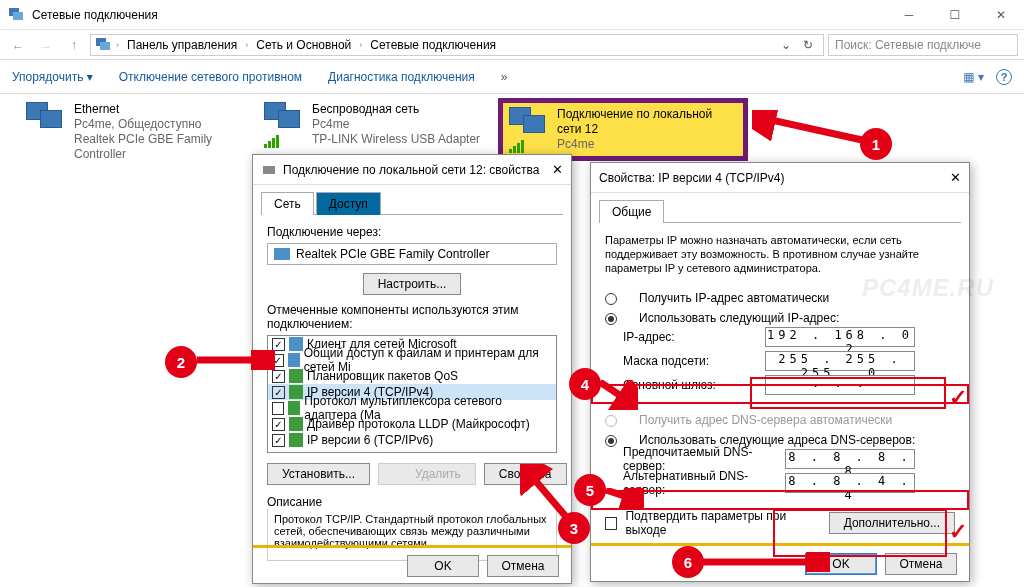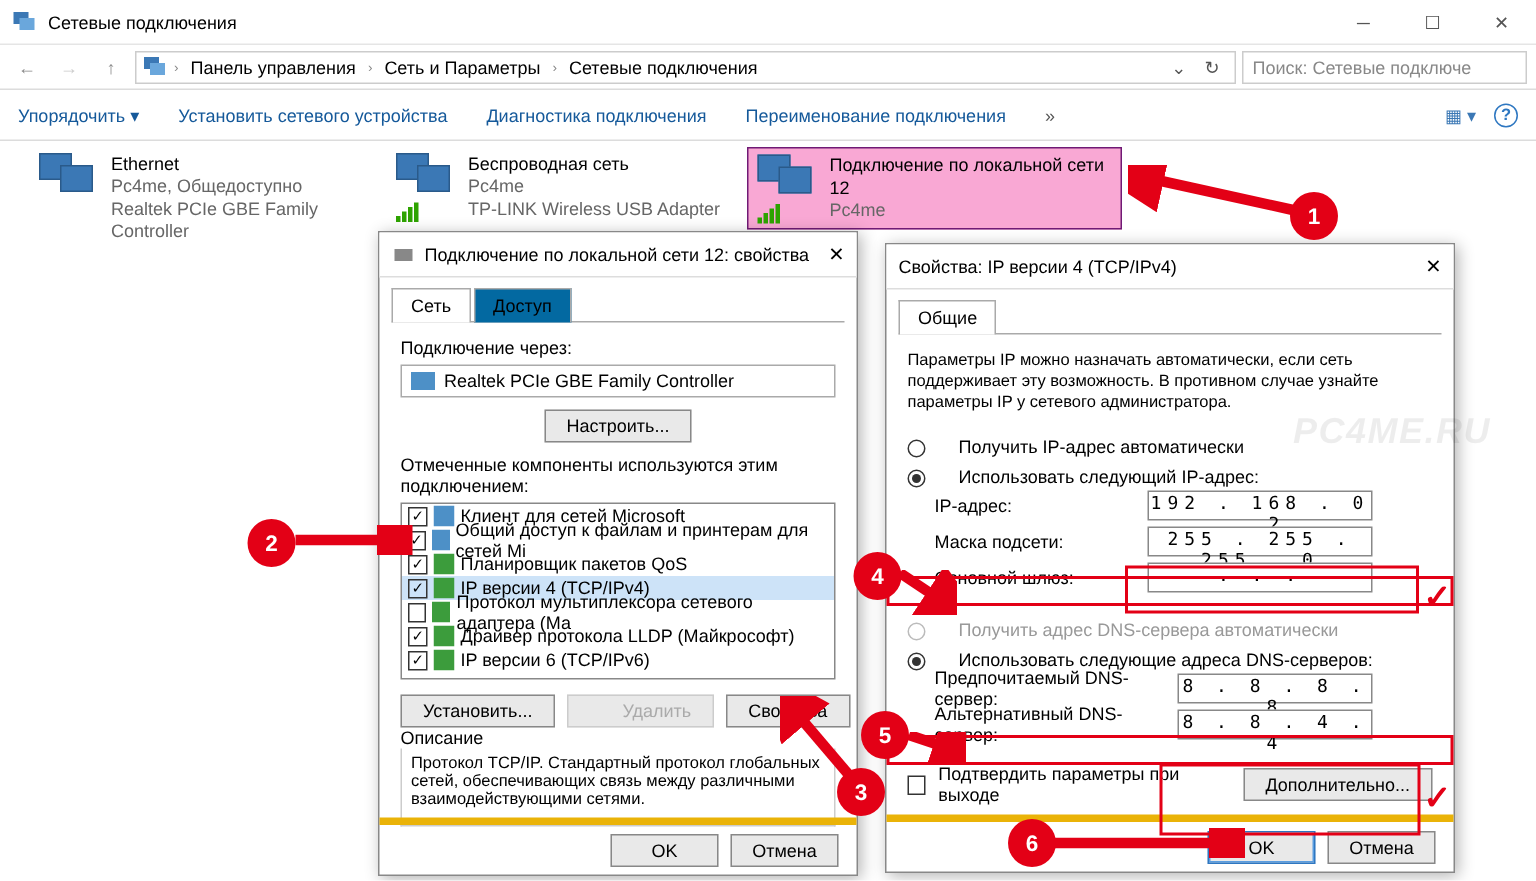--- a/index.html
+++ b/index.html
@@ -16,21 +16,21 @@
 .crumb span { padding:0 3px; }
 .crumb .chev { color:#888; font-size:9px; }
 .search { width:190px; height:22px; border:1px solid #ccc; padding:0 6px; color:#888; display:flex; align-items:center; }
 
 .cmdbar { height:34px; border-bottom:1px solid #dcdcdc; display:flex; align-items:center; padding:0 12px; gap:26px; }
 .cmdbar a { color:#15599a; cursor:default; }
 .cmdbar .right { margin-left:auto; display:flex; gap:12px; align-items:center; color:#3b78b5; }
 
 .content { position:relative; height:480px; background:#fff; }
 .conn { position:absolute; display:flex; gap:8px; padding:4px 6px; }
-.conn.sel { background:#f9a8d4; border:1px solid #701a75; }
+.conn.sel { background:#fde047; border:5px solid #701a75; }
 .conn .icon { width:40px; height:34px; }
 .conn .txt { line-height:15px; }
 .conn .name { color:#000; }
 .conn .sub { color:#666; }
 
 .dialog { position:absolute; background:#fff; border:1px solid #888; box-shadow:2px 2px 10px rgba(0,0,0,.3); }
 .dlg-title { height:30px; display:flex; align-items:center; padding:0 8px; border-bottom:1px solid #ddd; background:#fff; }
 .dlg-title .x { margin-left:auto; font-size:13px; }
 .tabs { display:flex; border-bottom:1px solid #aaa; margin:6px 8px 0; }
 .tab { padding:4px 12px; border:1px solid #aaa; border-bottom:none; background:#fff; margin-right:2px; position:relative; top:1px; }
@@ -50,21 +50,21 @@
 .radio .r { width:12px; height:12px; border-radius:50%; border:1px solid #333; display:flex; align-items:center; justify-content:center; }
 .radio .r.on:after { content:""; width:6px; height:6px; border-radius:50%; background:#333; }
 .radio.dis { color:#999; }
 .radio.dis .r { border-color:#bbb; }
 .row { display:flex; align-items:center; height:24px; }
 .row label { width:160px; padding-left:18px; }
 .ip { width:150px; height:20px; border:1px solid #888; text-align:center; font-family:Consolas,monospace; letter-spacing:4px; background:#fff; }
 .redbox { position:absolute; border:2px solid #e30016; pointer-events:none; }
 .checkmark { position:absolute; color:#e30016; font-size:22px; font-weight:bold; }
 
-.footer { position:absolute; bottom:0; left:0; right:0; height:38px; border-top:5px solid #eab308; display:flex; align-items:center; justify-content:flex-end; padding:0 12px; gap:8px; }
+.footer { position:absolute; bottom:0; left:0; right:0; height:38px; border-top:3px solid #eab308; display:flex; align-items:center; justify-content:flex-end; padding:0 12px; gap:8px; }
 
 .arrow { position:absolute; pointer-events:none; }
 .circ { position:absolute; width:32px; height:32px; border-radius:50%; background:#e30016; color:#fff; display:flex; align-items:center; justify-content:center; font-size:15px; font-weight:bold; pointer-events:none; }
 
 .watermark { position:absolute; right:30px; top:180px; font-size:24px; font-weight:bold; color:rgba(0,0,0,.07); font-style:italic; letter-spacing:1px; }
 
 .sigbar { display:flex; gap:1px; align-items:flex-end; height:14px; }
 .sigbar i { width:3px; background:#2ea300; }
 .monitors { position:relative; width:40px; height:30px; }
 .mon { position:absolute; width:22px; height:18px; background:#3b78b5; border:1px solid #2a5a8a; }
@@ -92,38 +92,37 @@
   <div class="navbtn" style="color:#ccc">→</div>
   <div class="navbtn">↑</div>
   <div class="crumb">
     <svg width="16" height="16">
         <rect x="1" y="1" width="10" height="8" fill="#3b78b5"></rect>
         <rect x="5" y="5" width="10" height="8" fill="#6aa7dc"></rect>
       </svg>
     <span class="chev">›</span>
     <span>Панель управления</span>
     <span class="chev">›</span>
-    <span>Сеть и Параметры</span>
+    <span>Сеть и Основной</span>
     <span class="chev">›</span>
     <span>Сетевые подключения</span>
     <span style="margin-left:auto;display:flex;gap:6px;color:#555">
       <span>⌄</span>
       <span>↻</span>
     </span>
   </div>
   <div class="search">
       <span>Поиск: Сетевые подключе</span>
     </div>
 </div>
 
 <div class="cmdbar">
   <a><span>Упорядочить</span> ▾</a>
-  <a>Установить сетевого устройства</a>
+  <a>Отключение сетевого противном</a>
   <a>Диагностика подключения</a>
-  <a>Переименование подключения</a>
   <span style="color:#555">»</span>
   <div class="right">
     <span>▦ ▾</span>
     <span style="color:#2e77c1;font-weight:bold;border:1px solid #2e77c1;border-radius:50%;width:16px;height:16px;display:inline-flex;align-items:center;justify-content:center;font-size:11px">?</span>
   </div>
 </div>
 
 <div class="content">
 
   <div class="conn" style="top:4px;left:20px;width:230px">
@@ -250,21 +249,21 @@
               <rect width="14" height="14" fill="#3c9c3c"></rect>
             </svg>
             <span>IP версии 6 (TCP/IPv6)</span>
           </div>
       </div>
       <div style="display:flex;gap:8px;margin-top:10px;justify-content:space-between">
         <span class="btn">Установить...</span>
         <span class="btn dis">Удалить</span>
         <span class="btn">Свойства</span>
       </div>
-      <div style="margin-top:0">Описание</div>
+      <div style="margin-top:10px">Описание</div>
       <div style="border:1px solid #ccc;border-top:none;padding:4px 6px;font-size:11px;height:52px">Протокол TCP/IP. Стандартный протокол глобальных сетей, обеспечивающих связь между различными взаимодействующими сетями.</div>
     </div>
     <div class="footer">
       <span class="btn" style="width:72px">OK</span>
       <span class="btn" style="width:72px">Отмена</span>
     </div>
   </div>
 
   <div class="dialog" style="top:68px;left:590px;width:380px;height:420px">
     <div class="dlg-title">

